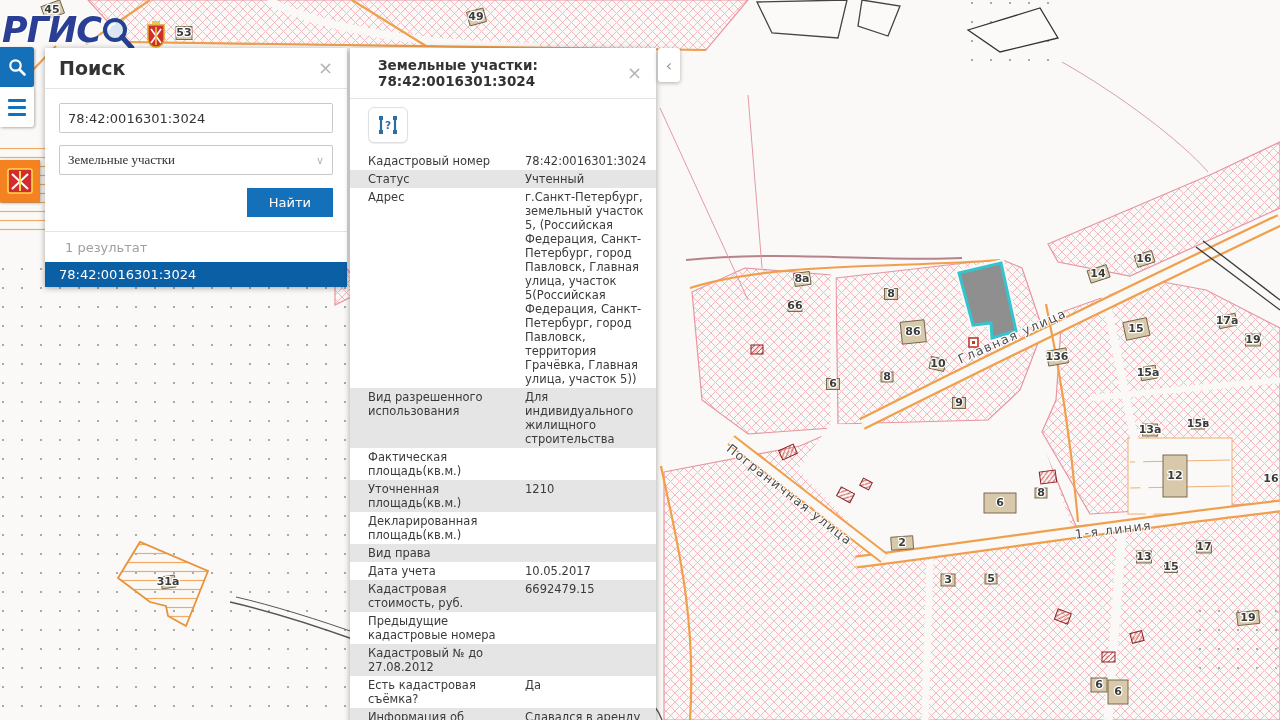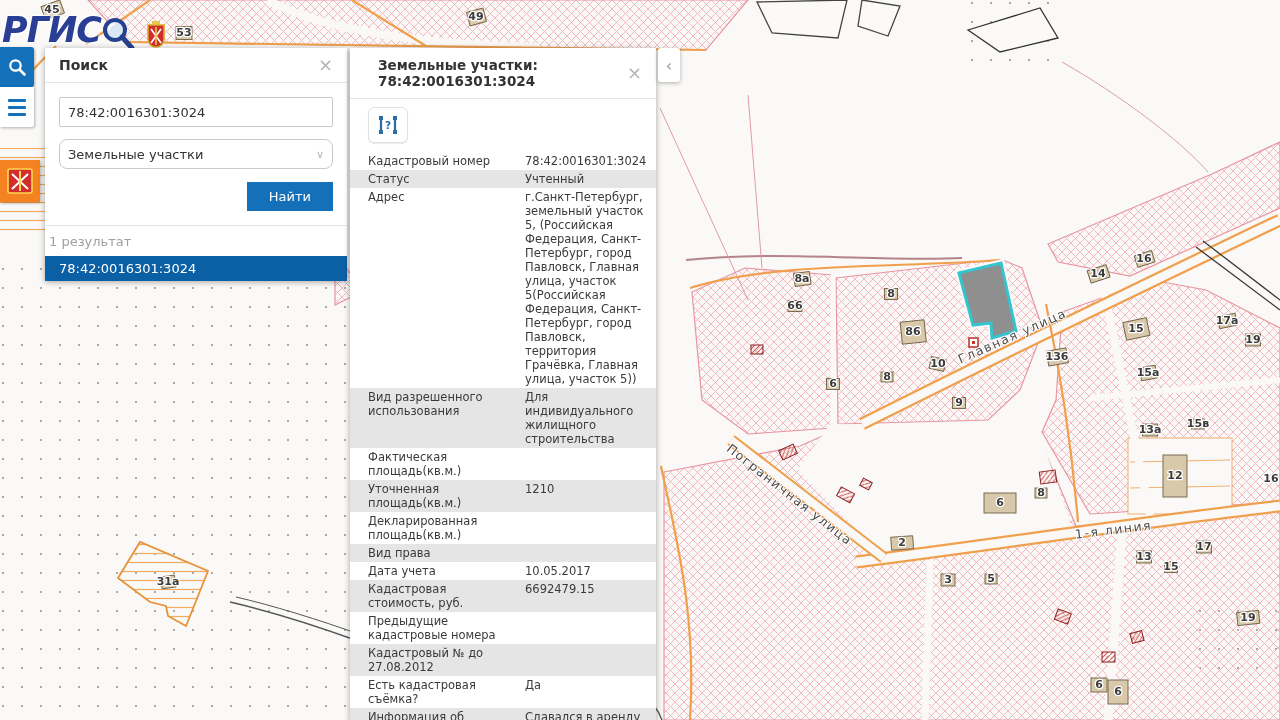--- a/index.html
+++ b/index.html
@@ -29,35 +29,35 @@
     justify-content:center;box-shadow:1px 1px 3px rgba(0,0,0,.3);cursor:pointer;}
   #btn-search{left:0;top:47px;width:34px;height:40px;background:#1470b8;border-radius:0 3px 3px 0;}
   #btn-menu{left:0;top:87px;width:34px;height:40px;background:#fff;border-radius:0 0 3px 0;}
   #btn-menu .bar{width:18px;height:3px;background:#1470b8;margin:2px 0;border-radius:1px;}
   #btn-emblem{left:0;top:160px;width:40px;height:42px;background:#f58220;}
 
   
   .panel{position:absolute;background:#fff;box-shadow:0 1px 6px rgba(0,0,0,.35);}
   .phead{display:flex;justify-content:space-between;align-items:center;
     padding:9px 14px;border-bottom:1px solid #e4e4e4;}
-  .ptitle{font-weight:bold;font-size:14px;color:#333;}
+  .ptitle{font-weight:bold;font-size:19px;color:#333;}
   .pclose{color:#b5b5b5;font-size:18px;line-height:14px;cursor:pointer;}
 
   #search-panel{left:45px;top:48px;width:302px;}
   .sbody{padding:14px;}
   .q-input{width:100%;box-sizing:border-box;height:30px;border:1px solid #c9c9c9;
     border-radius:2px;padding:0 8px;font-size:13px;color:#333;font-family:inherit;}
-  .sel{margin-top:12px;height:28px;border:1px solid #c9c9c9;border-radius:8px;display:flex;
-    align-items:center;justify-content:space-between;padding:0 8px;font-size:13px;color:#333;cursor:pointer;}
+  .sel{margin-top:12px;height:28px;border:1px solid #c9c9c9;border-radius:2px;display:flex;
+    align-items:center;justify-content:space-between;padding:0 8px;font-size:13px;color:#333;cursor:pointer;font-family:Liberation Serif, serif;}
   .chev{color:#b5b5b5;font-size:11px;}
   .btnrow{margin-top:13px;display:flex;justify-content:flex-end;}
   .findbtn{background:#1470b8;color:#fff;border:none;font-size:13px;padding:7px 22px;
     border-radius:0;font-family:inherit;cursor:pointer;}
   .results{border-top:1px solid #e4e4e4;}
-  .rescount{color:#a0a0a0;font-size:13px;padding:8px 4px 7px;}
+  .rescount{color:#a0a0a0;font-size:13px;padding:8px 20px 7px;}
   .resrow{background:#0b5fa5;color:#fff;font-size:13px;padding:5px 14px;cursor:pointer;}
 
   #details-panel{left:350px;top:48px;width:306px;}
   #details-panel .phead{padding:9px 14px 9px 28px;}
   #details-panel .ptitle{font-size:13.5px;}
   .tools{padding:8px 0 9px 18px;}
   .toolbtn{width:38px;height:34px;border:1px solid #e0e0e0;border-radius:6px;background:#fff;
     display:flex;align-items:center;justify-content:center;box-shadow:0 1px 1px rgba(0,0,0,.08);cursor:pointer;}
   .dtable{font-size:11.5px;color:#3a3a3a;}
   .drow{display:flex;padding:2px 12px 2px 18px;line-height:14px;gap:11px;}

